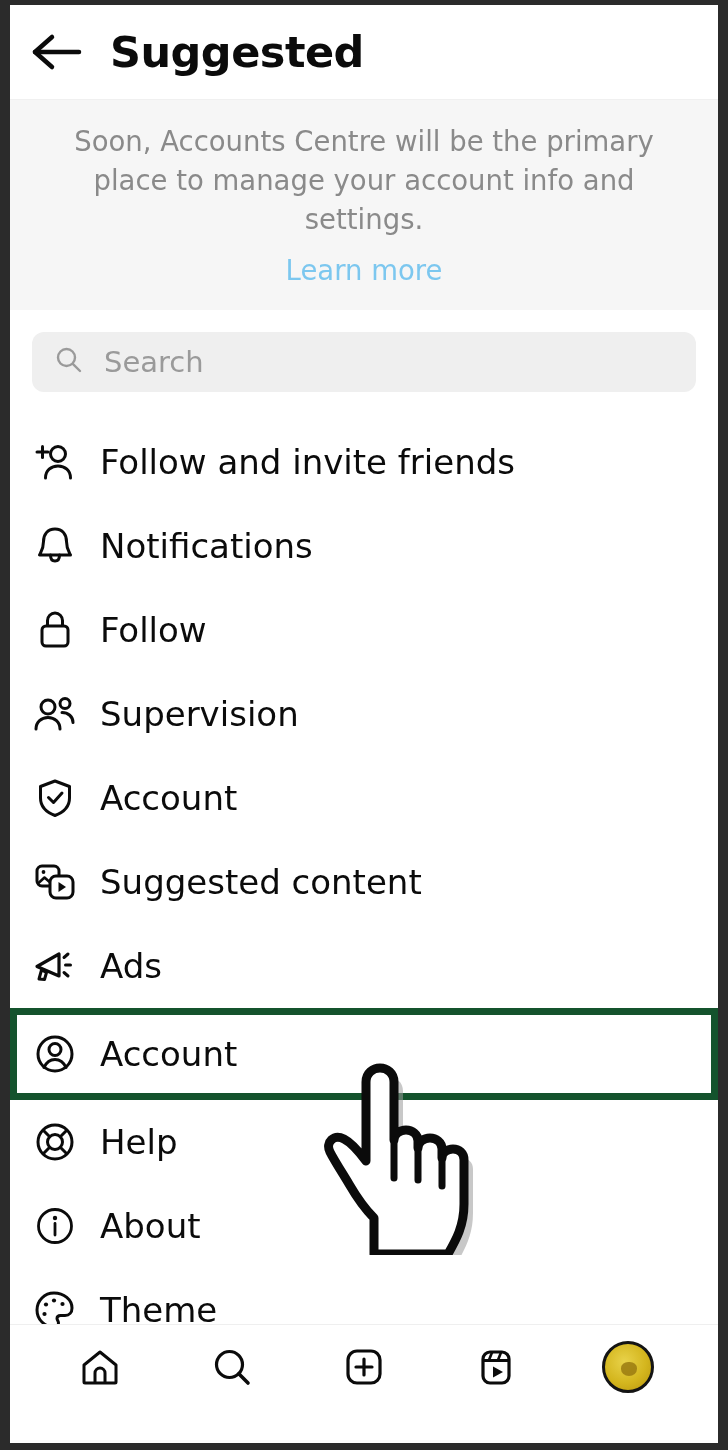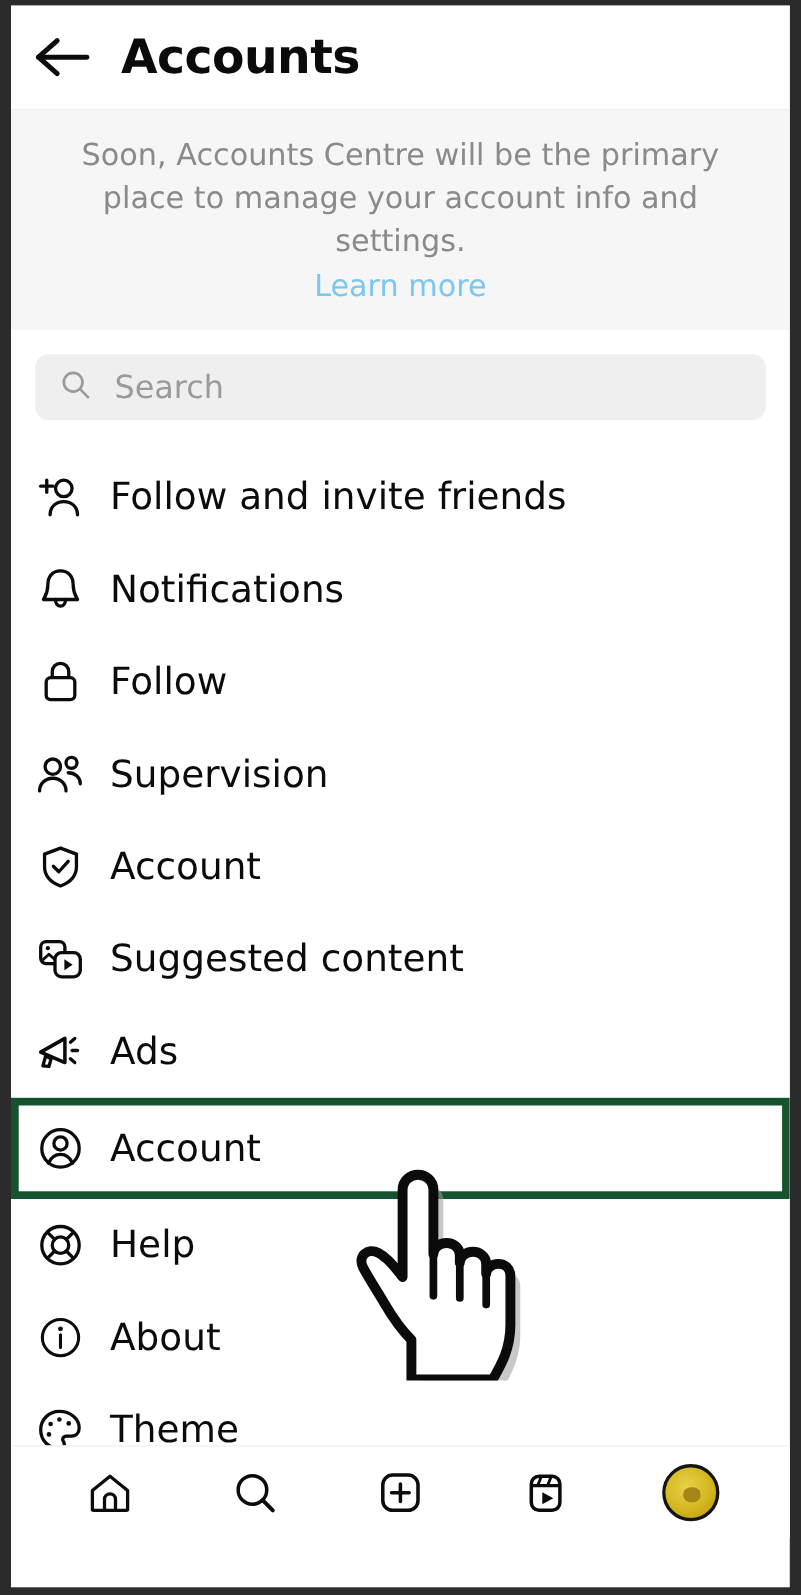--- a/index.html
+++ b/index.html
@@ -60,21 +60,21 @@
     text-align: center;
   }
   .banner-text {
     font-size: 27.5px;
     line-height: 1.42;
     color: #8a8a8a;
     font-weight: 400;
   }
   .banner-link {
     display: block;
-    margin-top: 2px;
+    margin-top: 12px;
     font-size: 27.5px;
     line-height: 1.42;
     color: #7cc7ef;
     font-weight: 400;
     cursor: pointer;
   }
 
   
   .body-area {
     background: #ffffff;
@@ -198,21 +198,21 @@
 
     <div class="header">
       <div class="back-btn">
         <span>
           <svg width="52" height="38" viewBox="0 0 52 38">
             <path d="M22 4 L5 19 L22 34" fill="none" stroke="#0b0b0b" stroke-width="4.5" stroke-linecap="round" stroke-linejoin="round"></path>
             <line x1="5" y1="19" x2="49" y2="19" stroke="#0b0b0b" stroke-width="4.5" stroke-linecap="round"></line>
           </svg>
         </span>
       </div>
-      <div class="page-title">Accounts</div>
+      <div class="page-title">Suggested</div>
     </div>
 
     <div class="banner">
       <div class="banner-text">Soon, Accounts Centre will be the primary place to manage your account info and settings.</div>
       <span class="banner-link">Learn more</span>
     </div>
 
     <div class="body-area">
 
       <div class="search-wrap">

